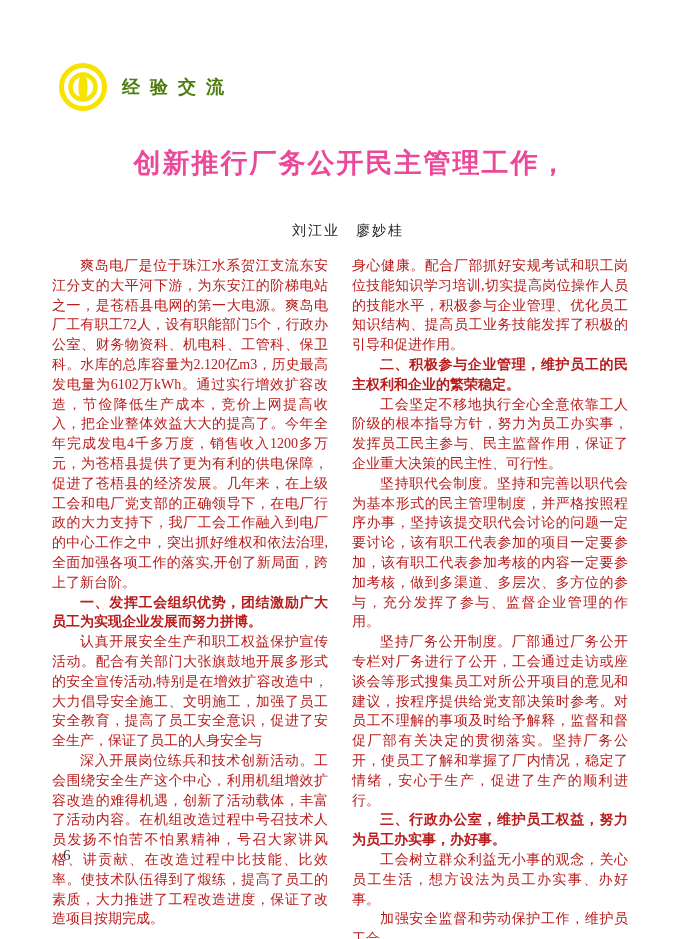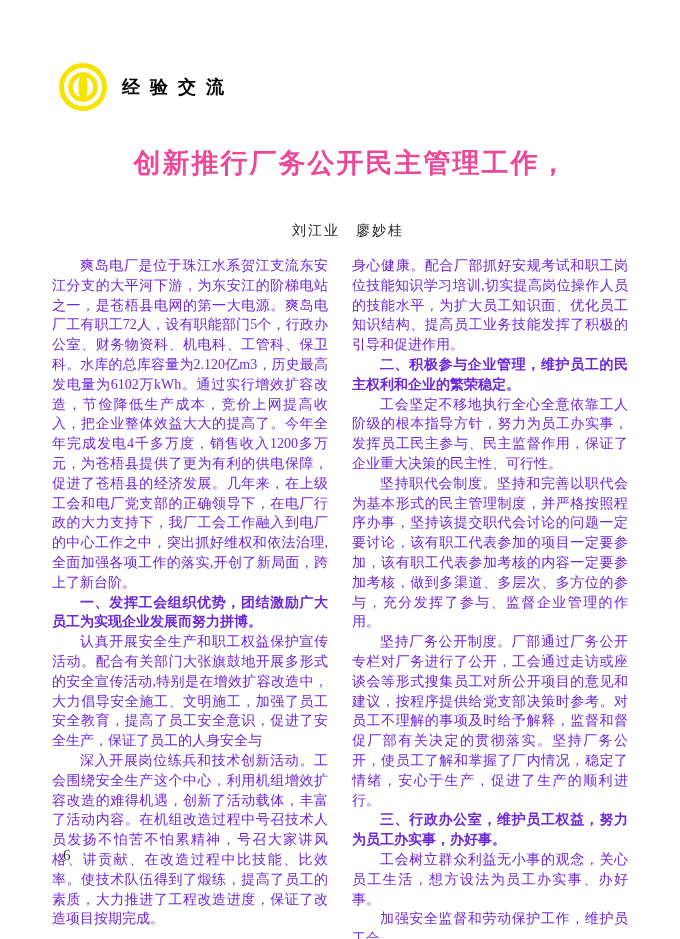--- a/index.html
+++ b/index.html
@@ -20,21 +20,21 @@
     display: flex;
     align-items: center;
     gap: 14px;
   }
   .logo { width: 50px; height: 50px; display: block; }
   .section-label {
     font-family: "Liberation Sans", "DejaVu Sans", sans-serif;
     font-weight: 700;
     font-size: 18px;
     letter-spacing: 10px;
-    color: #000000;
+    color: #4d7c0f;
     white-space: nowrap;
   }
   
   .title {
     position: absolute;
     top: 133px;
     left: 0;
     width: 100%;
     margin: 11px;
     text-align: center;
@@ -65,21 +65,21 @@
     display: flex;
     gap: 24px;
   }
   .col { width: 276px; }
   .col p {
     margin: 0;
     font-size: 14px;
     line-height: 19.8px;
     text-align: justify;
     text-justify: inter-character;
-    color: #6d28d9;
+    color: #b91c1c;
   }
   .para { text-indent: 2em; }
   .para-cont { text-indent: 0; }
   .heading {
     text-indent: 2em;
     font-weight: 700;
     font-family: Liberation Serif, serif;
     color: #161616;
   }
   
@@ -112,21 +112,21 @@
   <div class="authors">刘江业　廖妙桂</div>
 
   <div class="columns">
     <div class="col">
       <p class="para">爽岛电厂是位于珠江水系贺江支流东安江分支的大平河下游，为东安江的阶梯电站之一，是苍梧县电网的第一大电源。爽岛电厂工有职工72人，设有职能部门5个，行政办公室、财务物资科、机电科、工管科、保卫科。水库的总库容量为2.120亿m3，历史最高发电量为6102万kWh。通过实行增效扩容改造，节俭降低生产成本，竞价上网提高收入，把企业整体效益大大的提高了。今年全年完成发电4千多万度，销售收入1200多万元，为苍梧县提供了更为有利的供电保障，促进了苍梧县的经济发展。几年来，在上级工会和电厂党支部的正确领导下，在电厂行政的大力支持下，我厂工会工作融入到电厂的中心工作之中，突出抓好维权和依法治理,全面加强各项工作的落实,开创了新局面，跨上了新台阶。</p>
       <p class="heading">一、发挥工会组织优势，团结激励广大员工为实现企业发展而努力拼博。</p>
       <p class="para">认真开展安全生产和职工权益保护宣传活动。配合有关部门大张旗鼓地开展多形式的安全宣传活动,特别是在增效扩容改造中，大力倡导安全施工、文明施工，加强了员工安全教育，提高了员工安全意识，促进了安全生产，保证了员工的人身安全与</p>
       <p class="para">深入开展岗位练兵和技术创新活动。工会围绕安全生产这个中心，利用机组增效扩容改造的难得机遇，创新了活动载体，丰富了活动内容。在机组改造过程中号召技术人员发扬不怕苦不怕累精神，号召大家讲风格、讲贡献、在改造过程中比技能、比效率。使技术队伍得到了煅练，提高了员工的素质，大力推进了工程改造进度，保证了改造项目按期完成。</p>
     </div>
     <div class="col">
-      <p class="para-cont">身心健康。配合厂部抓好安规考试和职工岗位技能知识学习培训,切实提高岗位操作人员的技能水平，为扩大员工知识面、优化员工知识结构、提高员工业务技能发挥了积极的引导和促进作用。</p>
+      <p class="para-cont">身心健康。配合厂部抓好安规考试和职工岗位技能知识学习培训,切实提高岗位操作人员的技能水平，积极参与企业管理、优化员工知识结构、提高员工业务技能发挥了积极的引导和促进作用。</p>
       <p class="heading">二、积极参与企业管理，维护员工的民主权利和企业的繁荣稳定。</p>
       <p class="para">工会坚定不移地执行全心全意依靠工人阶级的根本指导方针，努力为员工办实事，发挥员工民主参与、民主监督作用，保证了企业重大决策的民主性、可行性。</p>
       <p class="para">坚持职代会制度。坚持和完善以职代会为基本形式的民主管理制度，并严格按照程序办事，坚持该提交职代会讨论的问题一定要讨论，该有职工代表参加的项目一定要参加，该有职工代表参加考核的内容一定要参加考核，做到多渠道、多层次、多方位的参与，充分发挥了参与、监督企业管理的作用。</p>
       <p class="para">坚持厂务公开制度。厂部通过厂务公开专栏对厂务进行了公开，工会通过走访或座谈会等形式搜集员工对所公开项目的意见和建议，按程序提供给党支部决策时参考。对员工不理解的事项及时给予解释，监督和督促厂部有关决定的贯彻落实。坚持厂务公开，使员工了解和掌握了厂内情况，稳定了情绪，安心于生产，促进了生产的顺利进行。</p>
       <p class="heading">三、行政办公室，维护员工权益，努力为员工办实事，办好事。</p>
       <p class="para">工会树立群众利益无小事的观念，关心员工生活，想方设法为员工办实事、办好事。</p>
       <p class="para">加强安全监督和劳动保护工作，维护员工合</p>
     </div>
   </div>
 

